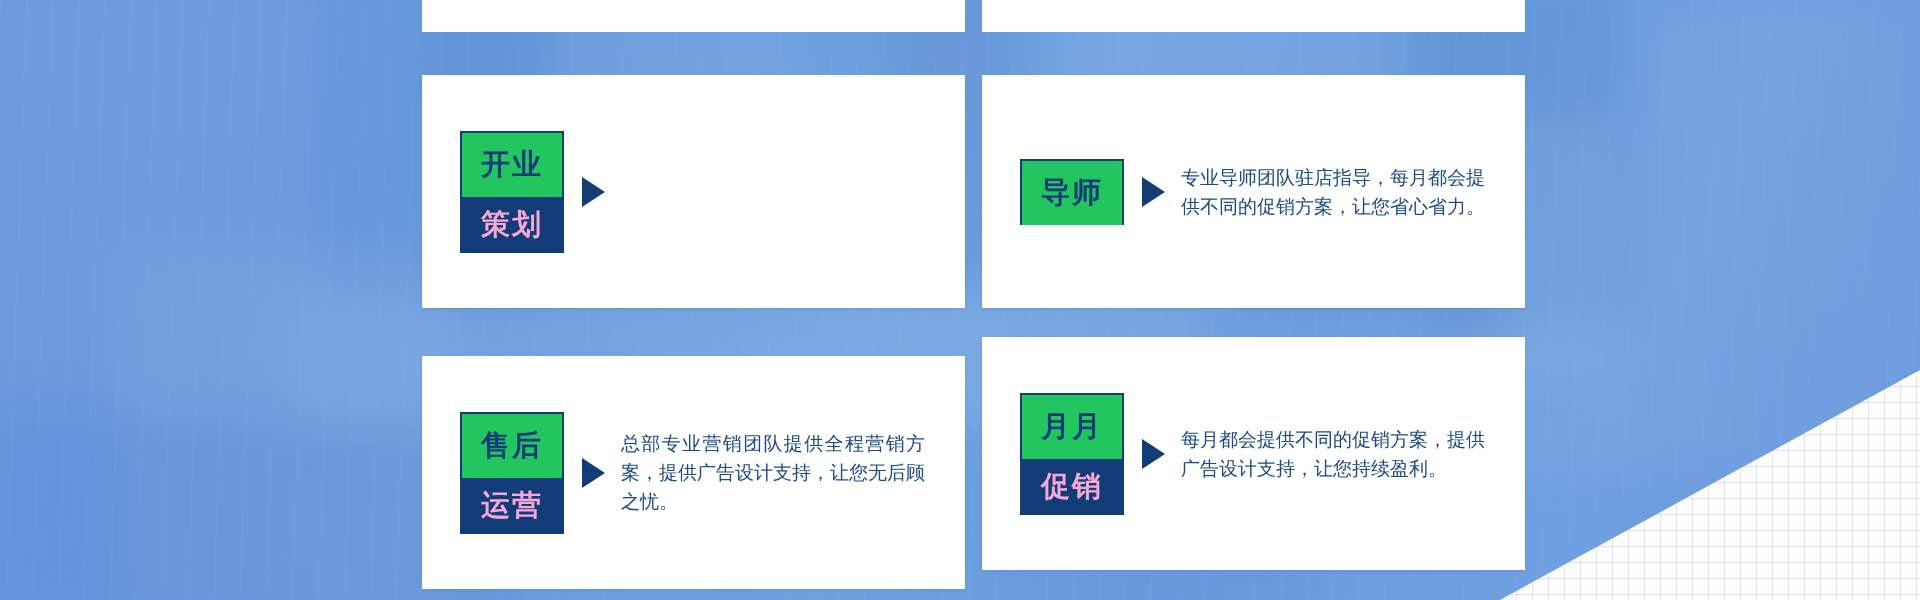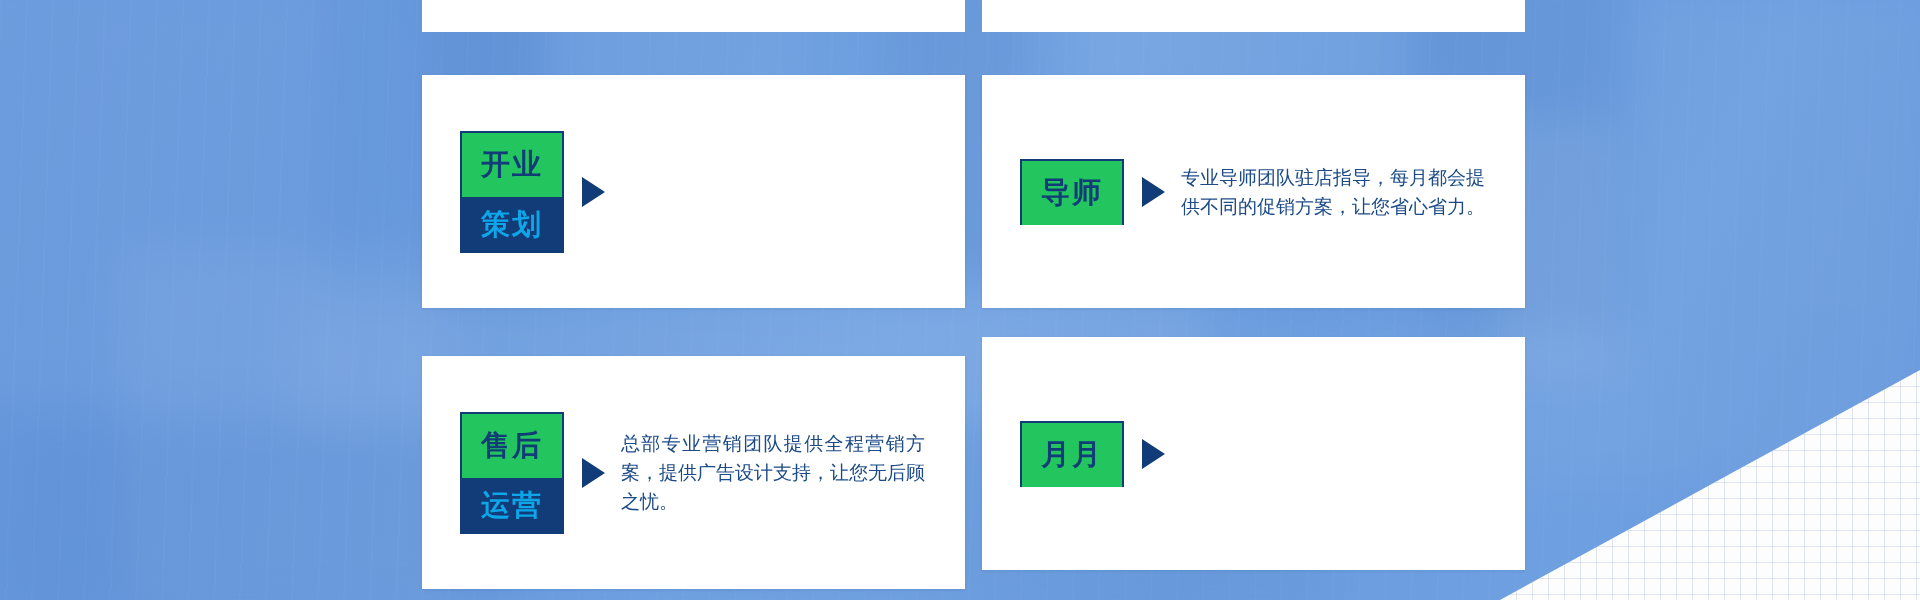--- a/index.html
+++ b/index.html
@@ -68,21 +68,21 @@
   }
   .badge-top{
     height:66px;border:2px solid #123c78;border-bottom:none;
     display:flex;align-items:center;justify-content:center;
     color:#123c78;font-size:29px;font-weight:700;letter-spacing:2px;
     background:#22c55e;box-sizing:border-box;
   }
   .badge-bot{
     height:56px;background:#123c78;
     display:flex;align-items:center;justify-content:center;
-    color:#0ea5e9;font-size:29px;font-weight:700;letter-spacing:2px;
+    color:#f9a8d4;font-size:29px;font-weight:700;letter-spacing:2px;
     box-sizing:border-box;
   }
 
   .arrow-icon{
     flex:0 0 auto;margin:0 16px 0 18px;
     width:0;height:0;
     border-top:15px solid transparent;
     border-bottom:15px solid transparent;
     border-left:23px solid #123c78;
   }
@@ -156,18 +156,20 @@
       </div>
       <div class="arrow-icon"></div>
       <div class="desc">总部专业营销团队提供全程营销方案，提供广告设计支持，让您无后顾之忧。</div>
     </div>
   </div>
 
   <div class="card" style="left:982px;top:337px;width:543px;height:233px;">
     <div class="card-inner">
       <div class="badge">
         <div class="badge-top">月月</div>
+        <div class="badge-bot">促销</div>
       </div>
       <div class="arrow-icon"></div>
+      <div class="desc">每月都会提供不同的促销方案，提供广告设计支持，让您持续盈利。</div>
     </div>
   </div>
 
 </div>
 
 </body></html>

